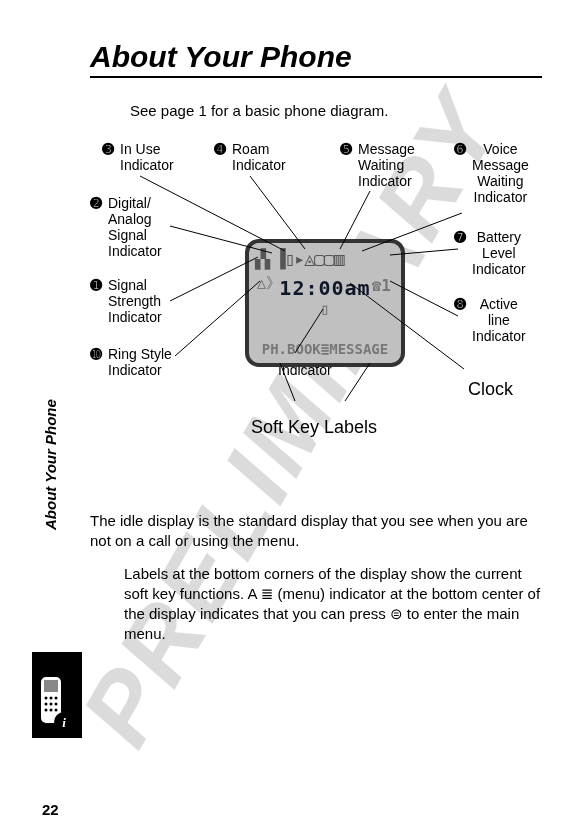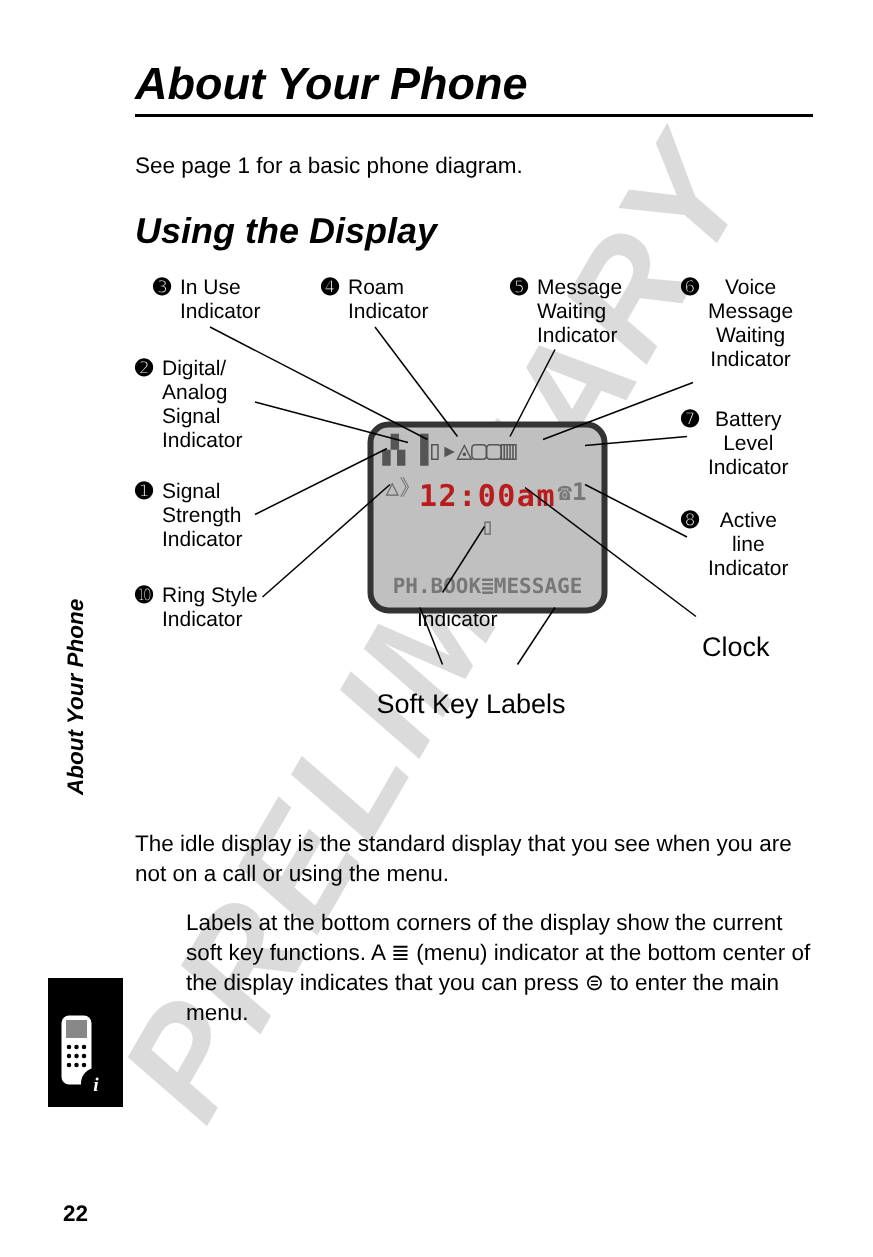--- a/index.html
+++ b/index.html
@@ -33,21 +33,21 @@
   }
   .title {
     font-size: 30px;
     font-weight: 900;
     font-style: italic;
     border-bottom: 2px solid #000;
     padding-bottom: 2px;
     margin-bottom: 24px;
     font-family: Arial, sans-serif;
   }
-  .intro { font-size: 15px; margin-bottom: 22px; }
+  .intro { font-size: 15px; margin-bottom: 22px; margin-left: 40px; }
   .h2 {
     font-size: 24px;
     font-weight: 900;
     font-style: italic;
     margin-bottom: 14px;
     font-family: Arial, sans-serif;
   }
   .diagram {
     position: relative;
     width: 460px;
@@ -66,21 +66,21 @@
     border: 4px solid #333;
     border-radius: 14px;
     background: #c0c0c0;
   }
   .screen-top {
     position: absolute; top: 6px; left: 6px; font-family: monospace;
     font-size: 18px; letter-spacing: -1px; color: #555;
   }
   .screen-clock {
     position: absolute; top: 34px; left: 0; right: 0; text-align: center;
-    font-family: monospace; font-size: 20px; font-weight: bold; color: #b91c1c; letter-spacing: 1px;
+    font-family: monospace; font-size: 20px; font-weight: bold; color: #0f172a; letter-spacing: 1px;
   }
   .screen-line1 {
     position: absolute; top: 34px; right: 10px;
     font-family: monospace; font-size: 16px; font-weight: bold; color:#777;
   }
   .screen-mid {
     position: absolute; top: 32px; left: 8px;
     font-family: monospace; font-size: 15px; color:#666;
   }
   .screen-d {
@@ -118,21 +118,20 @@
   svg.connectors { position:absolute; left:0; top:0; }
 </style>
 </head>
 <body>
 
 <div class="watermark">PRELIMINARY</div>
 
 <div class="page">
   <h1 class="title">About Your Phone</h1>
   <p class="intro">See page 1 for a basic phone diagram.</p>
-  <h2 class="h2">Using the Display</h2>
 
   <div class="diagram">
 
     <div class="callout" style="left:10px; top:0;">
       <span class="num">➌</span>
       <span class="txt">In Use
 Indicator</span>
     </div>
     <div class="callout" style="left:122px; top:0;">
       <span class="num">➍</span>

